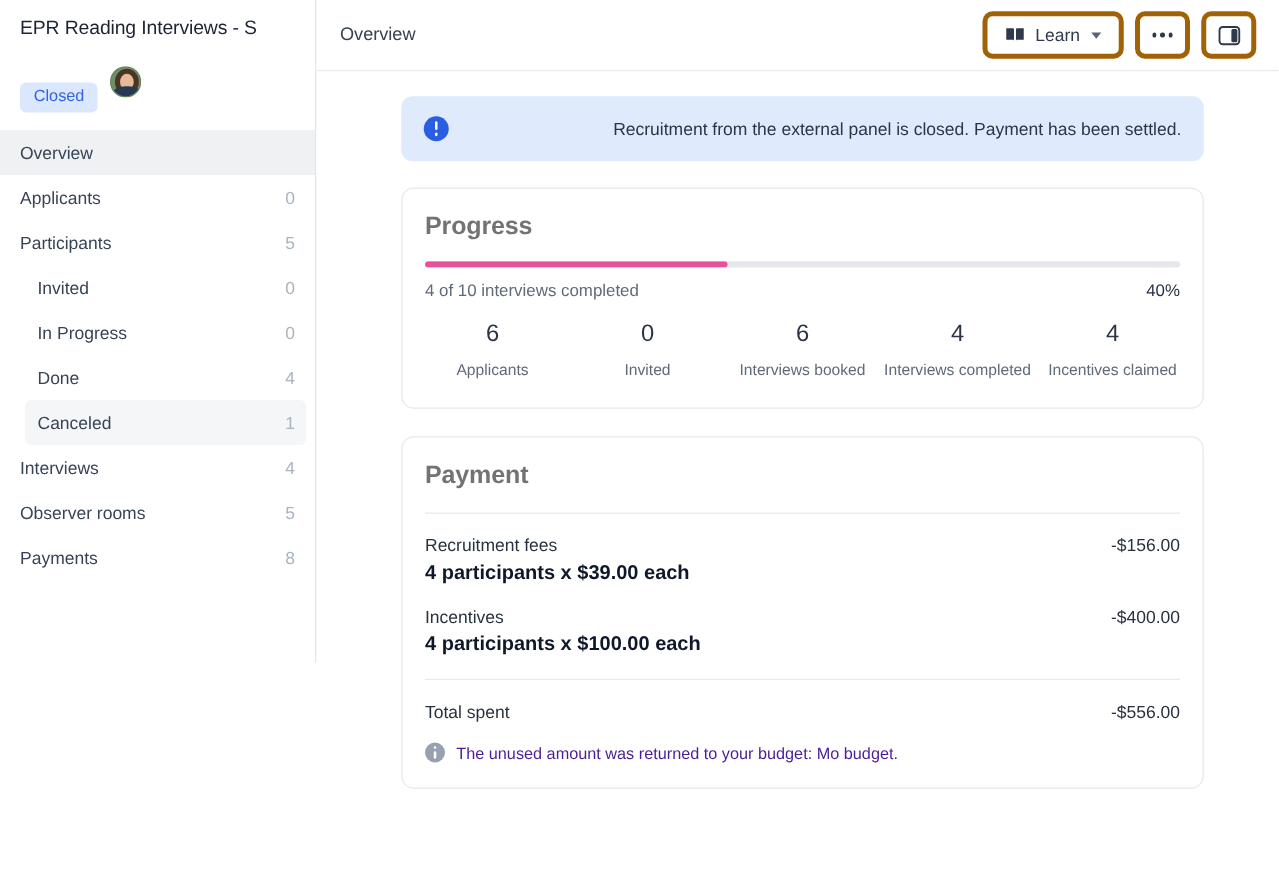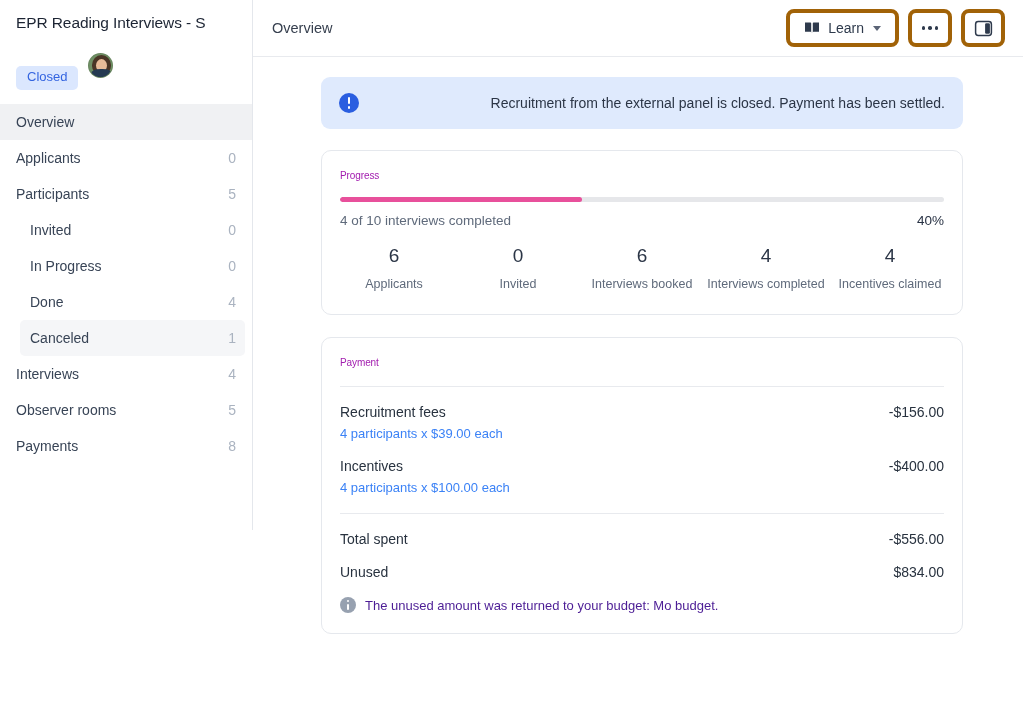--- a/index.html
+++ b/index.html
@@ -152,21 +152,21 @@
     width: 2.8px; height: 2.8px; background: #fff; border-radius: 50%;
   }
 
   .card {
     border: 1px solid #e5e8ed;
     border-radius: 10px;
     background: #fff;
     margin-bottom: 22px;
   }
   .card-title {
-    font-size: 10px; font-weight: normal; color: #a21caf;
+    font-size: 20px; font-weight: bold; color: #737373;
     padding: 19px 18px 0 18px;
     letter-spacing: -0.1px;
   }
 
   .progress-wrap { padding: 16px 18px 0 18px; }
   .bar {
     height: 5px; border-radius: 3px; background: #e6e7ea; width: 100%;
     overflow: hidden;
   }
   .bar-fill { height: 5px; border-radius: 3px; background: #e8509b; }
@@ -184,21 +184,21 @@
   .stat { flex: 1 1 0; text-align: center; }
   .stat .num { font-size: 19px; color: #2b3546; line-height: 1.2; }
   .stat .lbl { font-size: 12.5px; color: #5f6a7b; margin-top: 8px; line-height: 1.3; }
 
   .pay-rows { padding: 0 18px; }
   .pay-row {
     display: flex; justify-content: space-between; align-items: baseline;
     font-size: 14px; color: #28323f;
     padding: 17px 0 0 0;
   }
-  .pay-sub { font-size: 13px; color: #3b82f6; padding-top: 6px; }
+  .pay-sub { font-size: 16px; color: #0f172a; padding-top: 6px; font-weight: bold; }
   .divider { border-top: 1px solid #e8eaee; margin-top: 18px; }
   .pay-note {
     display: flex; align-items: flex-end; gap: 9px;
     font-size: 13px; color: #4c1d95;
     padding: 17px 0 20px 0;
   }
   .icon-info {
     width: 16px; height: 16px; border-radius: 50%;
     background: #97a1b0; flex: 0 0 16px; position: relative;
   }
@@ -362,24 +362,20 @@
               <div class="pay-row">
                 <span>Incentives</span>
                 <span>-$400.00</span>
               </div>
               <div class="pay-sub">4 participants x $100.00 each</div>
               <div class="divider"></div>
               <div class="pay-row">
                 <span>Total spent</span>
                 <span>-$556.00</span>
               </div>
-              <div class="pay-row">
-                <span>Unused</span>
-                <span>$834.00</span>
-              </div>
               <div class="pay-note">
                 <span class="icon-info"></span>
                 <span>The unused amount was returned to your budget: Mo budget.</span>
               </div>
             </div>
         </div>
 
       </div>
     </div>
 

